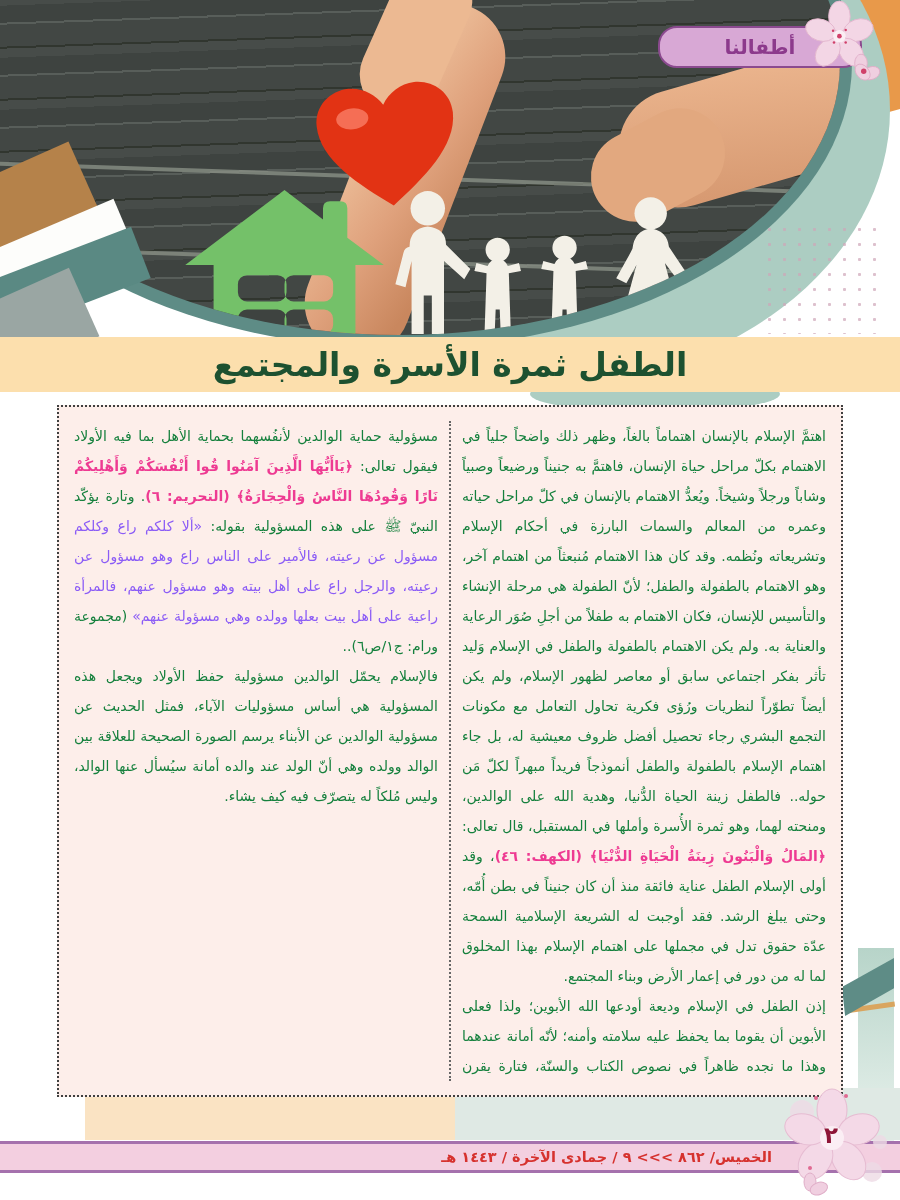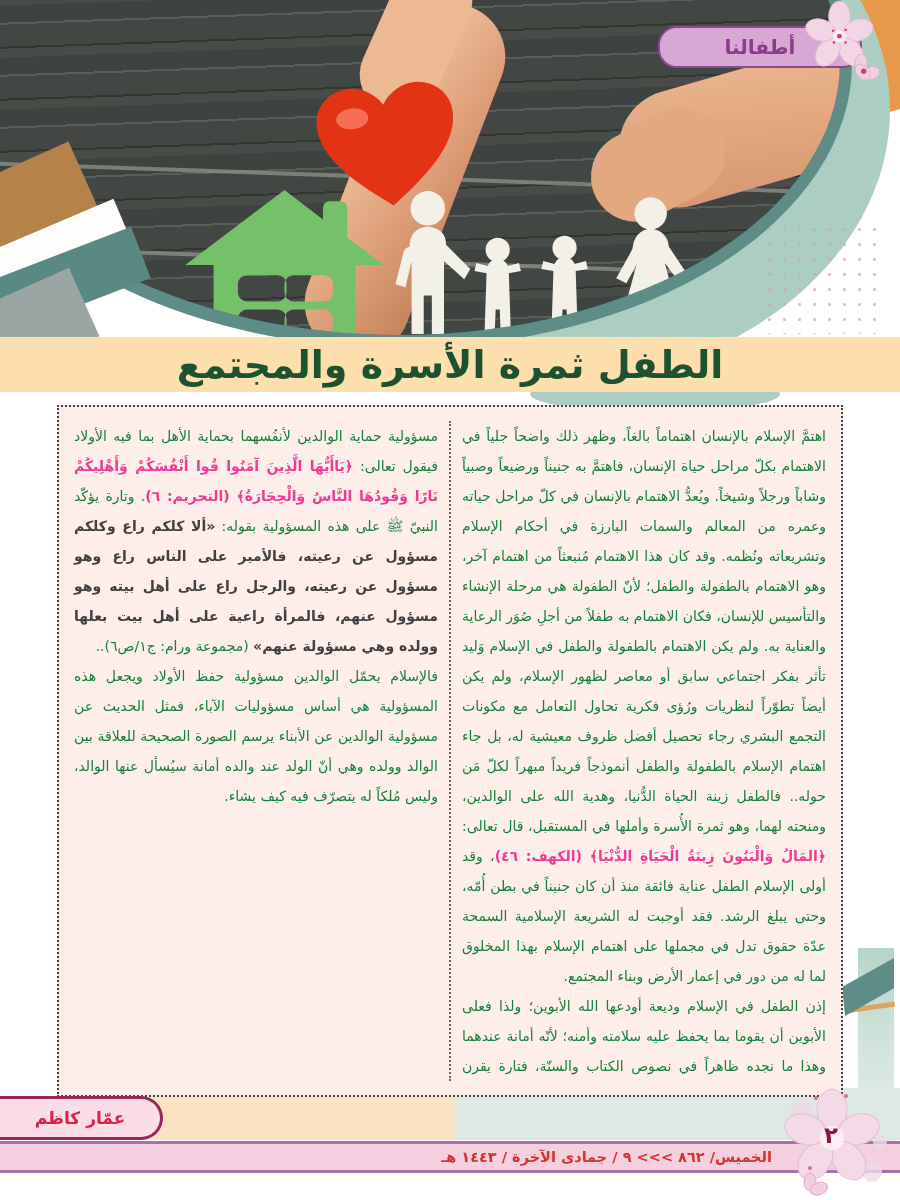--- a/index.html
+++ b/index.html
@@ -34,32 +34,32 @@
 
   
   .badge{left:658px;top:26px;width:200px;height:38px;z-index:6;background:#d8a8d5;border:2px solid #8b4a8f;
          border-radius:19px;display:flex;align-items:center;justify-content:center;
          color:#8c3a8c;font-weight:bold;font-size:20px;direction:rtl;}
   .badge-flowers{left:798px;top:0px;width:90px;height:94px;z-index:7;}
 
   
   .title-bar{left:0;top:337px;width:900px;height:55px;background:#fcdfad;z-index:6;
              display:flex;align-items:center;justify-content:center;}
-  .title-bar h1{margin:0;font-size:38px;font-weight:bold;color:#1d5130;direction:rtl;}
+  .title-bar h1{margin:0;font-size:33px;font-weight:bold;color:#1d5130;direction:rtl;}
   .sage-peek{left:530px;top:376px;width:250px;height:36px;border-radius:50%;background:#accdc2;z-index:5;}
 
   
   .article-box{left:57px;top:405px;width:786px;height:692px;z-index:7;background:#fdeeea;
                border:2px dotted #3f3f3f;box-sizing:border-box;padding:14px 15px;overflow:hidden;}
   .cols{height:100%;column-count:2;column-gap:24px;column-rule:2px dotted #666;column-fill:auto;
         direction:rtl;text-align:justify;font-size:14px;line-height:30px;color:#262626;}
   .para{margin:0;}
   .seg-normal{color:#15803d;}
   .seg-quran{color:#ee3a92;font-weight:bold;margin-top:40px;}
-  .seg-hadith{color:#404040;font-weight:bold;}
+  .seg-hadith{color:#8b5cf6;font-weight:normal;}
 
   
   .strip-peach{left:85px;top:1092px;width:380px;height:48px;background:#fae3c3;z-index:6;}
   .strip-green{left:455px;top:1088px;width:445px;height:52px;background:#dfe9e4;z-index:6;}
   .side-band{left:858px;top:948px;width:36px;height:212px;z-index:5;background:linear-gradient(180deg,#b7d4c9,#eef5f1);}
   .side-flag{left:842px;top:958px;width:52px;height:58px;background:#5e8c86;z-index:6;
              clip-path:polygon(0 50%,100% 0,100% 52%,6% 100%);}
   .side-tan{left:845px;top:1005px;width:50px;height:5px;background:#d9a55f;transform:rotate(-8deg);z-index:5;}
 
   
@@ -171,23 +171,20 @@
   <div class="abs side-flag"></div>
 
   <div class="abs article-box">
     <div class="cols" id="article-cols">
         <p class="para"><span class="seg-normal">اهتمَّ الإسلام بالإنسان اهتماماً بالغاً، وظهر ذلك واضحاً جلياً في الاهتمام بكلّ مراحل حياة الإنسان، فاهتمَّ به جنيناً ورضيعاً وصبياً وشاباً ورجلاً وشيخاً. ويُعدُّ الاهتمام بالإنسان في كلّ مراحل حياته وعمره من المعالم والسمات البارزة في أحكام الإسلام وتشريعاته ونُظمه. وقد كان هذا الاهتمام مُنبعثاً من اهتمام آخر، وهو الاهتمام بالطفولة والطفل؛ لأنّ الطفولة هي مرحلة الإنشاء والتأسيس للإنسان، فكان الاهتمام به طفلاً من أجلِ صُوَر الرعاية والعناية به. ولم يكن الاهتمام بالطفولة والطفل في الإسلام وَليد تأثر بفكر اجتماعي سابق أو معاصر لظهور الإسلام، ولم يكن أيضاً تطوّراً لنظريات ورُؤى فكرية تحاول التعامل مع مكونات التجمع البشري رجاء تحصيل أفضل ظروف معيشية له، بل جاء اهتمام الإسلام بالطفولة والطفل أنموذجاً فريداً مبهراً لكلّ مَن حوله.. فالطفل زينة الحياة الدُّنيا، وهدية الله على الوالدين، ومنحته لهما، وهو ثمرة الأُسرة وأملها في المستقبل، قال تعالى: </span><span class="seg-quran">﴿المَالُ وَالْبَنُونَ زِينَةُ الْحَيَاةِ الدُّنْيَا﴾ (الكهف: ٤٦)</span><span class="seg-normal">، وقد أولى الإسلام الطفل عناية فائقة منذ أن كان جنيناً في بطن أُمّه، وحتى يبلغ الرشد. فقد أوجبت له الشريعة الإسلامية السمحة عدّة حقوق تدل في مجملها على اهتمام الإسلام بهذا المخلوق لما له من دور في إعمار الأرض وبناء المجتمع.</span></p>
         <p class="para"><span class="seg-normal">إذن الطفل في الإسلام وديعة أودعها الله الأبوين؛ ولذا فعلى الأبوين أن يقوما بما يحفظ عليه سلامته وأمنه؛ لأنّه أمانة عندهما وهذا ما نجده ظاهراً في نصوص الكتاب والسنّة، فتارة يقرن مسؤولية حماية الوالدين لأنفُسهما بحماية الأهل بما فيه الأولاد فيقول تعالى: </span><span class="seg-quran">﴿يَاأَيُّهَا الَّذِينَ آمَنُوا قُوا أَنْفُسَكُمْ وَأَهْلِيكُمْ نَارًا وَقُودُهَا النَّاسُ وَالْحِجَارَةُ﴾ (التحريم: ٦)</span><span class="seg-normal">. وتارة يؤكّد النبيّ ﷺ على هذه المسؤولية بقوله: </span><span class="seg-hadith">«ألا كلكم راع وكلكم مسؤول عن رعيته، فالأمير على الناس راع وهو مسؤول عن رعيته، والرجل راع على أهل بيته وهو مسؤول عنهم، فالمرأة راعية على أهل بيت بعلها وولده وهي مسؤولة عنهم»</span><span class="seg-normal"> (مجموعة ورام: ج١/ص٦)..</span></p>
         <p class="para"><span class="seg-normal">فالإسلام يحمّل الوالدين مسؤولية حفظ الأولاد ويجعل هذه المسؤولية هي أساس مسؤوليات الآباء، فمثل الحديث عن مسؤولية الوالدين عن الأبناء يرسم الصورة الصحيحة للعلاقة بين الوالد وولده وهي أنّ الولد عند والده أمانة سيُسأل عنها الوالد، وليس مُلكاً له يتصرّف فيه كيف يشاء.</span></p>
       </div>
   </div>
 
-  <div class="abs author-badge">
-    <span>عمّار كاظم</span>
-  </div>
 
   <div class="abs footer-bar">
     <span class="footer-text">الخميس/ ٨٦٢ &gt;&gt;&gt; ٩ / جمادى الآخرة / ١٤٤٣ هـ</span>
   </div>
   <div class="abs footer-flower">
     <svg viewBox="0 0 112 116" width="112" height="116">
       <g fill="#eedbe6" opacity=".8">
         <circle cx="22" cy="30" r="12"></circle>
           <circle cx="92" cy="90" r="10"></circle>
           <circle cx="100" cy="60" r="7"></circle>

